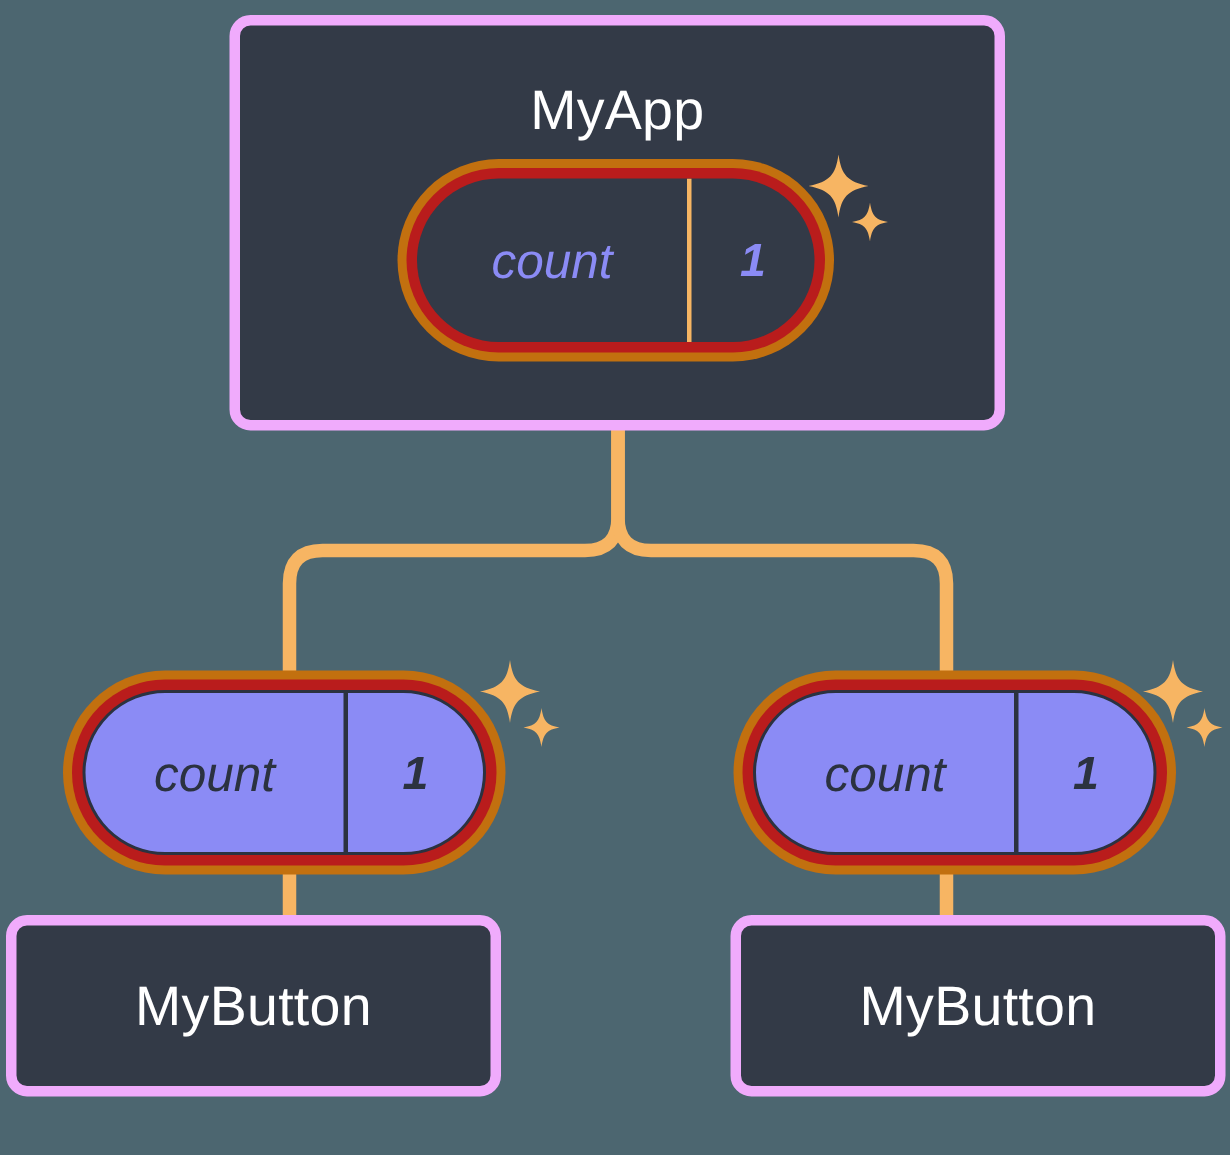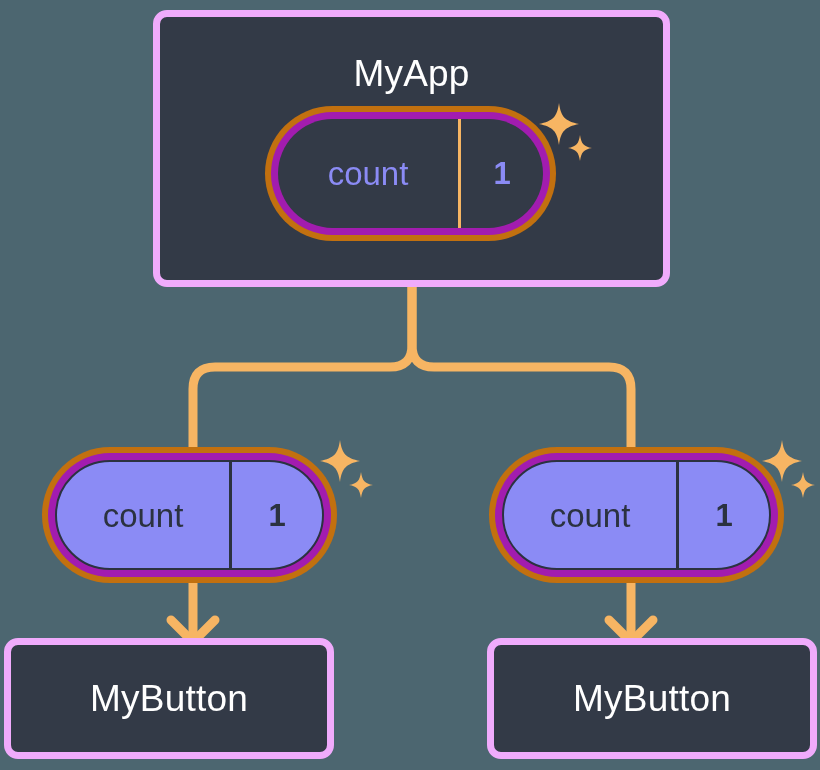--- a/index.html
+++ b/index.html
@@ -53,21 +53,21 @@
     top: 38px;
     text-align: center;
     color: #ffffff;
     font-size: 37px;
     font-weight: 400;
     letter-spacing: 0.2px;
     line-height: 1;
   }
   .card-button {
     position: absolute;
-    top: 638px;
+    top: 610px;
     width: 330px;
     height: 121px;
     display: flex;
     align-items: center;
     justify-content: center;
   }
   .card-button.left  { left: 4px;  }
   .card-button.right { left: 487px; }
   .card-button-label {
     color: #ffffff;
@@ -86,22 +86,23 @@
     
     background: #c2700f;
     padding: 6px;
   }
   .pill-inner {
     box-sizing: border-box;
     width: 100%;
     height: 100%;
     border-radius: 999px;
     
-    background: #a21caf;
+    background: #b91c1c;
     padding: 7px;
+    font-style: italic;
   }
   .pill-body {
     box-sizing: border-box;
     width: 100%;
     height: 100%;
     border-radius: 999px;
     display: flex;
     align-items: stretch;
     overflow: hidden;
   }

